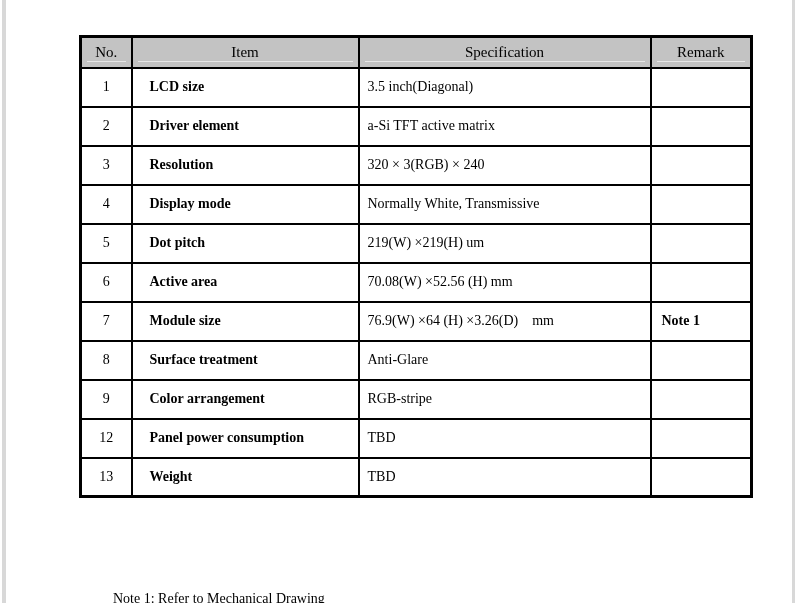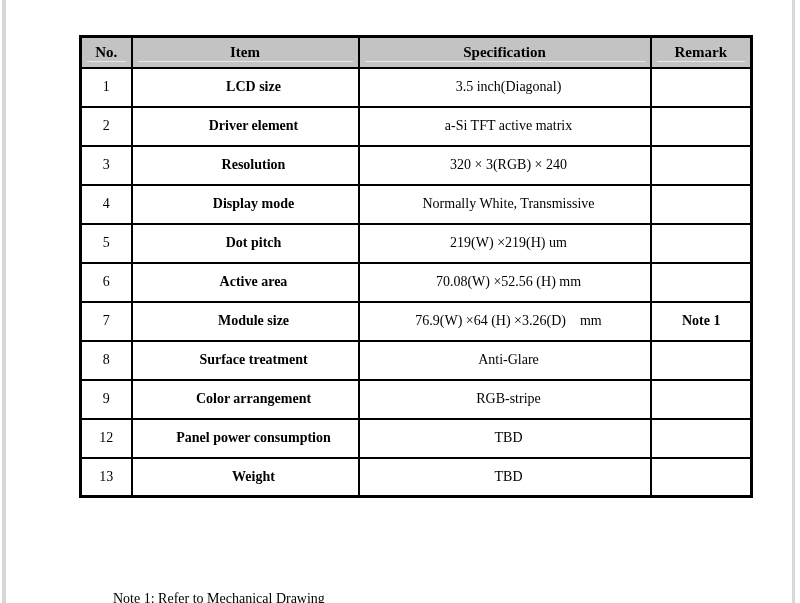--- a/index.html
+++ b/index.html
@@ -32,26 +32,25 @@
   }
   .spec-table col.c-no     { width: 51px; }
   .spec-table col.c-item   { width: 227px; }
   .spec-table col.c-spec   { width: 292px; }
   .spec-table col.c-remark { width: 101px; }
 
   .spec-table th, .spec-table td {
     border: 2px solid #000000;
     vertical-align: middle;
     color: #000000;
-    text-align: center;
   }
   .spec-table th {
     height: 31px;
     background: #c3c3c3;
-    font-weight: bold;
+    font-weight: normal;
     font-size: 15px;
     position: relative;
   }
   
   .spec-table th::after {
     content: "";
     position: absolute;
     left: 5px; right: 5px; bottom: 5px;
     height: 1px;
     background: #e7e7e7;
@@ -64,21 +63,21 @@
   td.cell-item {
     padding-left: 17px;
     font-weight: bold;
   }
   td.cell-spec {
     padding-left: 8px;
     font-weight: normal;
     white-space: pre-wrap;
   }
   td.cell-remark {
-    padding-left: 1px;
+    padding-left: 10px;
     font-weight: bold;
   }
   .note {
     position: absolute;
     left: 113px; top: 591px;
     font-size: 14px;
     font-weight: normal;
     color: #000000;
     white-space: nowrap;
   }

